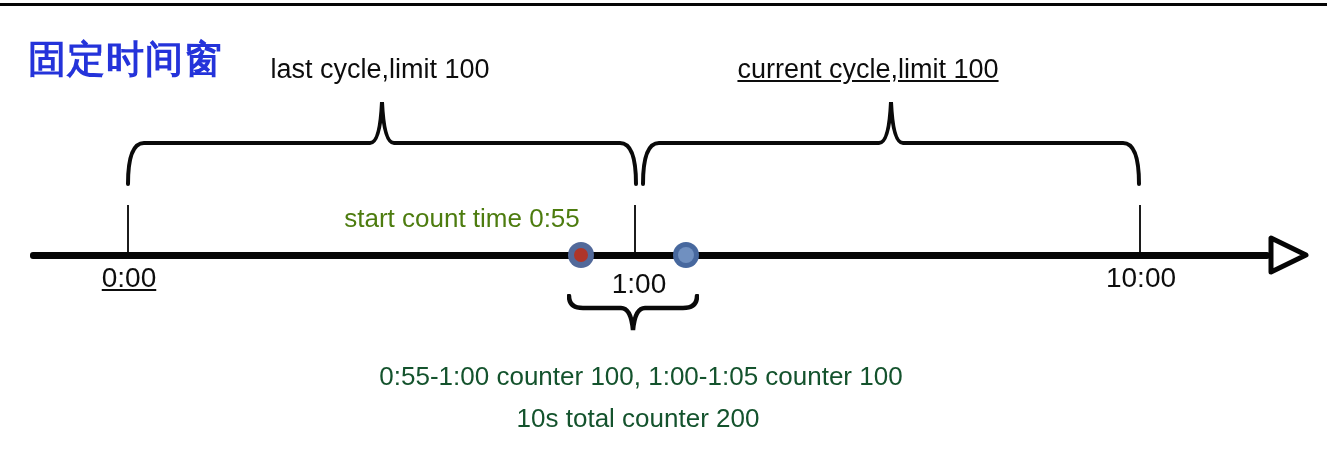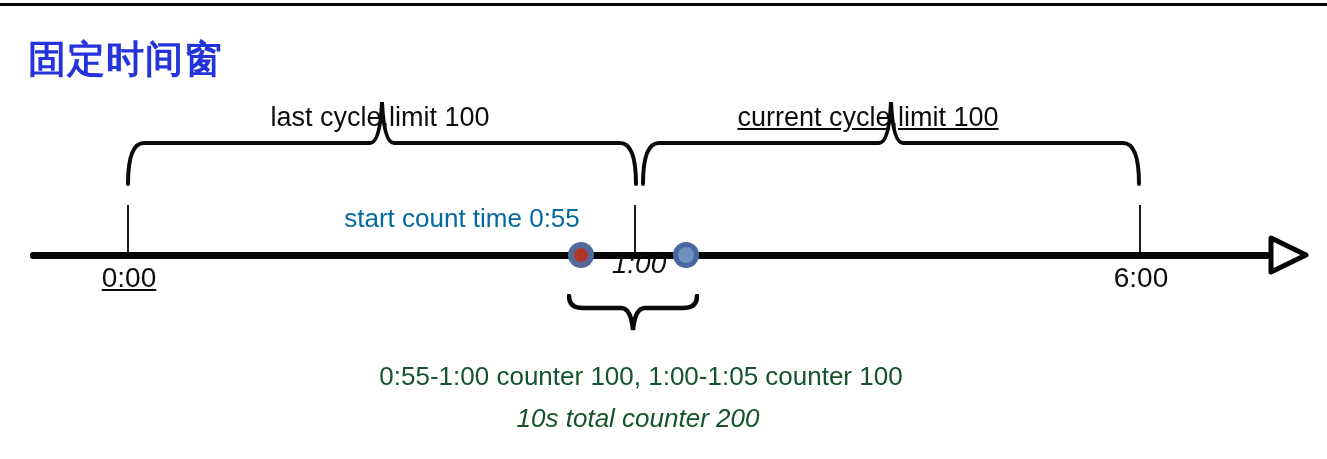--- a/index.html
+++ b/index.html
@@ -11,22 +11,22 @@
   .centered { transform:translateX(-50%); }
 
   .top-rule { position:absolute; left:0; top:3px; width:1327px; height:3px; background:#050505; }
 
   .page-title {
     position:absolute; left:28px; top:34px;
     font-size:38px; font-weight:bold; letter-spacing:1px;
     color:var(--title-blue, #2433da);
   }
 
-  .cycle-label { top:54px; font-size:27px; color:#0d0d0d;margin-top:48px; }
-  .marker-label { top:203px; font-size:26px; color:#0369a1; }
+  .cycle-label { top:54px; font-size:27px; color:#0d0d0d; }
+  .marker-label { top:203px; font-size:26px; color:#4d7c0f; }
   .tick-label  { font-size:28px; color:#0d0d0d; }
   .note-line   { font-size:26px; color:#14532d; }
 
   .brace { position:absolute; }
   .brace svg { display:block; }
   .brace path { fill:none; stroke:#0a0a0a; stroke-width:4; stroke-linecap:round; }
   .brace.small path { stroke-width:4.5; }
 
   .timeline-line {
     position:absolute; left:30px; top:252px; width:1240px; height:7px;
@@ -73,32 +73,32 @@
     <svg width="46" height="44" viewBox="0 0 46 44">
       <polygon points="5,5 5,39 40,22" fill="#ffffff" stroke="#050505" stroke-width="5" stroke-linejoin="round"></polygon>
     </svg>
   </div>
 
   <div class="tick" style="left:127px;"></div>
   <div class="tick" style="left:634px;"></div>
   <div class="tick" style="left:1139px;"></div>
 
   <div class="abs centered tick-label" style="left:129px;  top:262px;text-decoration:underline;">0:00</div>
-  <div class="abs centered tick-label" style="left:639px;  top:248px;font-style:italic;">1:00</div>
-  <div class="abs centered tick-label" style="left:1141px; top:262px;">6:00</div>
+  <div class="abs centered tick-label" style="left:639px;  top:268px;">1:00</div>
+  <div class="abs centered tick-label" style="left:1141px; top:262px;">10:00</div>
 
   <div class="dot dot-red" style="left:568px;">
     <div class="core"></div>
   </div>
   <div class="dot dot-blue" style="left:673px;">
     <div class="core"></div>
   </div>
 
   <div class="brace small" style="left:567px; top:294px;">
     <svg width="132" height="42" viewBox="0 0 132 42">
       <path d="M 2 2 Q 2 14 16 14 L 54 14 Q 64 14 66 36 Q 68 14 78 14 L 116 14 Q 130 14 130 2"></path>
     </svg>
   </div>
 
   <div class="abs centered note-line" style="left:641px; top:361px;">0:55-1:00 counter 100, 1:00-1:05 counter 100</div>
-  <div class="abs centered note-line" style="left:638px; top:403px;font-style:italic;">10s total counter 200</div>
+  <div class="abs centered note-line" style="left:638px; top:403px;">10s total counter 200</div>
 
 </div>
 
 </body></html>

